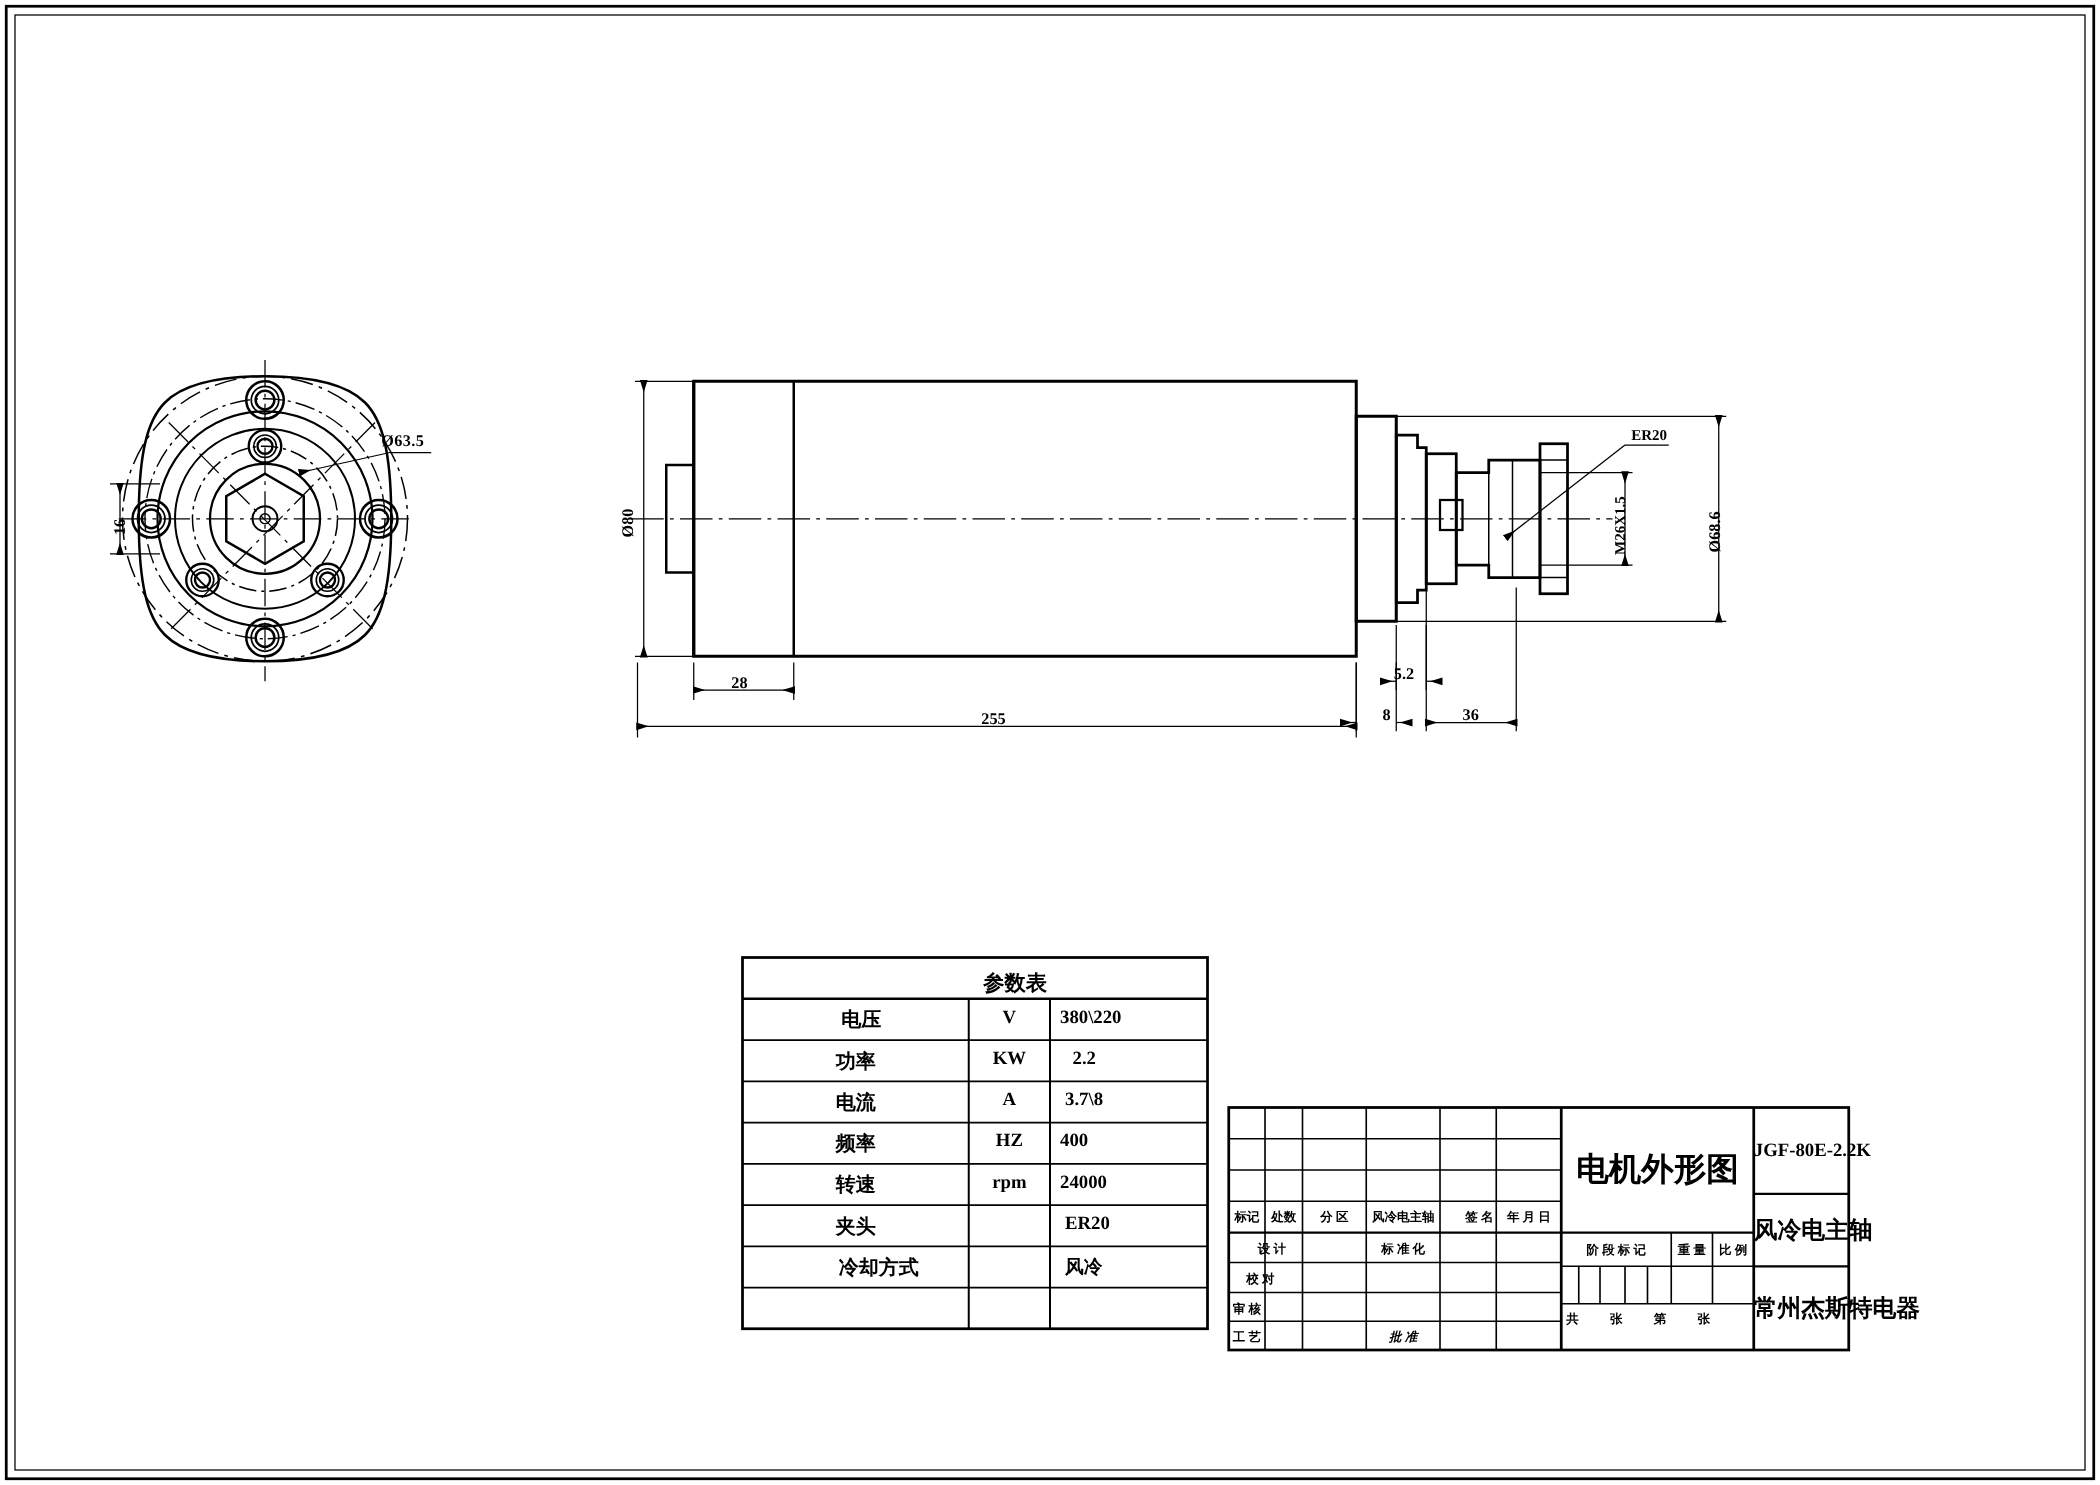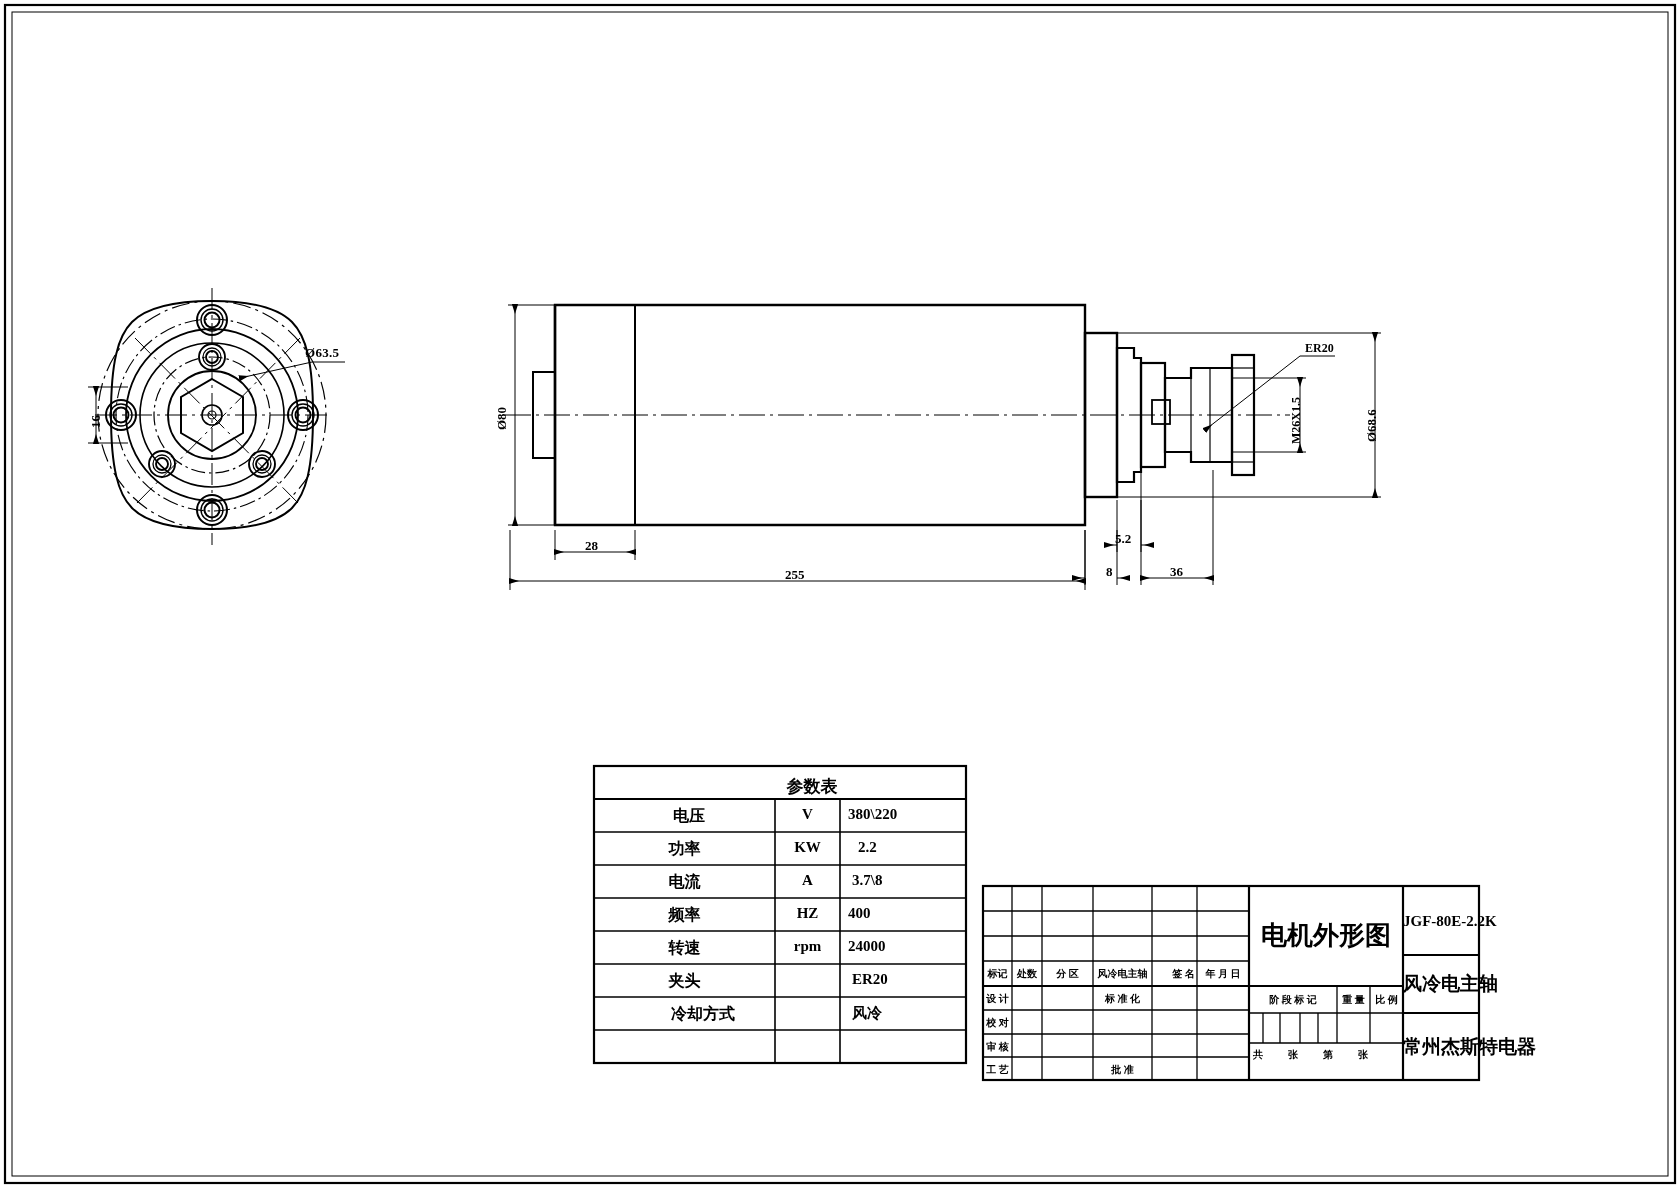--- a/index.html
+++ b/index.html
@@ -306,27 +306,27 @@
   <div class="lbl" style="left:775px;top:1037px;width:65px;text-align:center;font-size:15px;"></div>
   <div class="lbl" style="left:852px;top:1037px;font-size:15px;"></div>
 
   <div class="lbl" style="left:983px;top:967px;width:29px;text-align:center;font-size:10px;">标记</div>
   <div class="lbl" style="left:1012px;top:967px;width:30px;text-align:center;font-size:10px;">处数</div>
   <div class="lbl" style="left:1042px;top:967px;width:51px;text-align:center;font-size:10px;">分  区</div>
   <div class="lbl" style="left:1093px;top:967px;width:59px;text-align:center;font-size:10px;">风冷电主轴</div>
   <div class="lbl" style="left:1152px;top:967px;width:63px;text-align:center;font-size:10px;">签 名</div>
   <div class="lbl" style="left:1197px;top:967px;width:52px;text-align:center;font-size:10px;">年 月 日</div>
 
-  <div class="lbl" style="left:983px;top:992px;width:29px;text-align:center;font-size:10px;">设 计</div>
-  <div class="lbl" style="left:983px;top:1016px;width:29px;text-align:center;font-size:10px;">校 对</div>
+  <div class="lbl" style="left:983px;top:992px;width:29px;text-align:center;font-size:10px;padding-left:20px;">设 计</div>
+  <div class="lbl" style="left:983px;top:1016px;width:29px;text-align:left;font-size:10px;padding-left:14px;">校 对</div>
   <div class="lbl" style="left:983px;top:1040px;width:29px;text-align:center;font-size:10px;">审 核</div>
   <div class="lbl" style="left:983px;top:1063px;width:29px;text-align:center;font-size:10px;">工 艺</div>
 
   <div class="lbl" style="left:1093px;top:992px;width:59px;text-align:center;font-size:10px;">标 准 化</div>
-  <div class="lbl" style="left:1093px;top:1063px;width:59px;text-align:center;font-size:10px;">批 准</div>
+  <div class="lbl" style="left:1093px;top:1063px;width:59px;text-align:center;font-size:10px;font-style:italic;">批 准</div>
 
   <div class="lbl" style="left:1249px;top:918px;width:154px;text-align:center;font-size:26px;font-weight:700;">电机外形图</div>
 
   <div class="lbl" style="left:1249px;top:993px;width:88px;text-align:center;font-size:10px;">阶 段 标 记</div>
   <div class="lbl" style="left:1337px;top:993px;width:33px;text-align:center;font-size:10px;">重 量</div>
   <div class="lbl" style="left:1370px;top:993px;width:33px;text-align:center;font-size:10px;">比 例</div>
 
   <div class="lbl" style="left:1253px;top:1048px;font-size:10px;">共</div>
   <div class="lbl" style="left:1288px;top:1048px;font-size:10px;">张</div>
   <div class="lbl" style="left:1323px;top:1048px;font-size:10px;">第</div>

